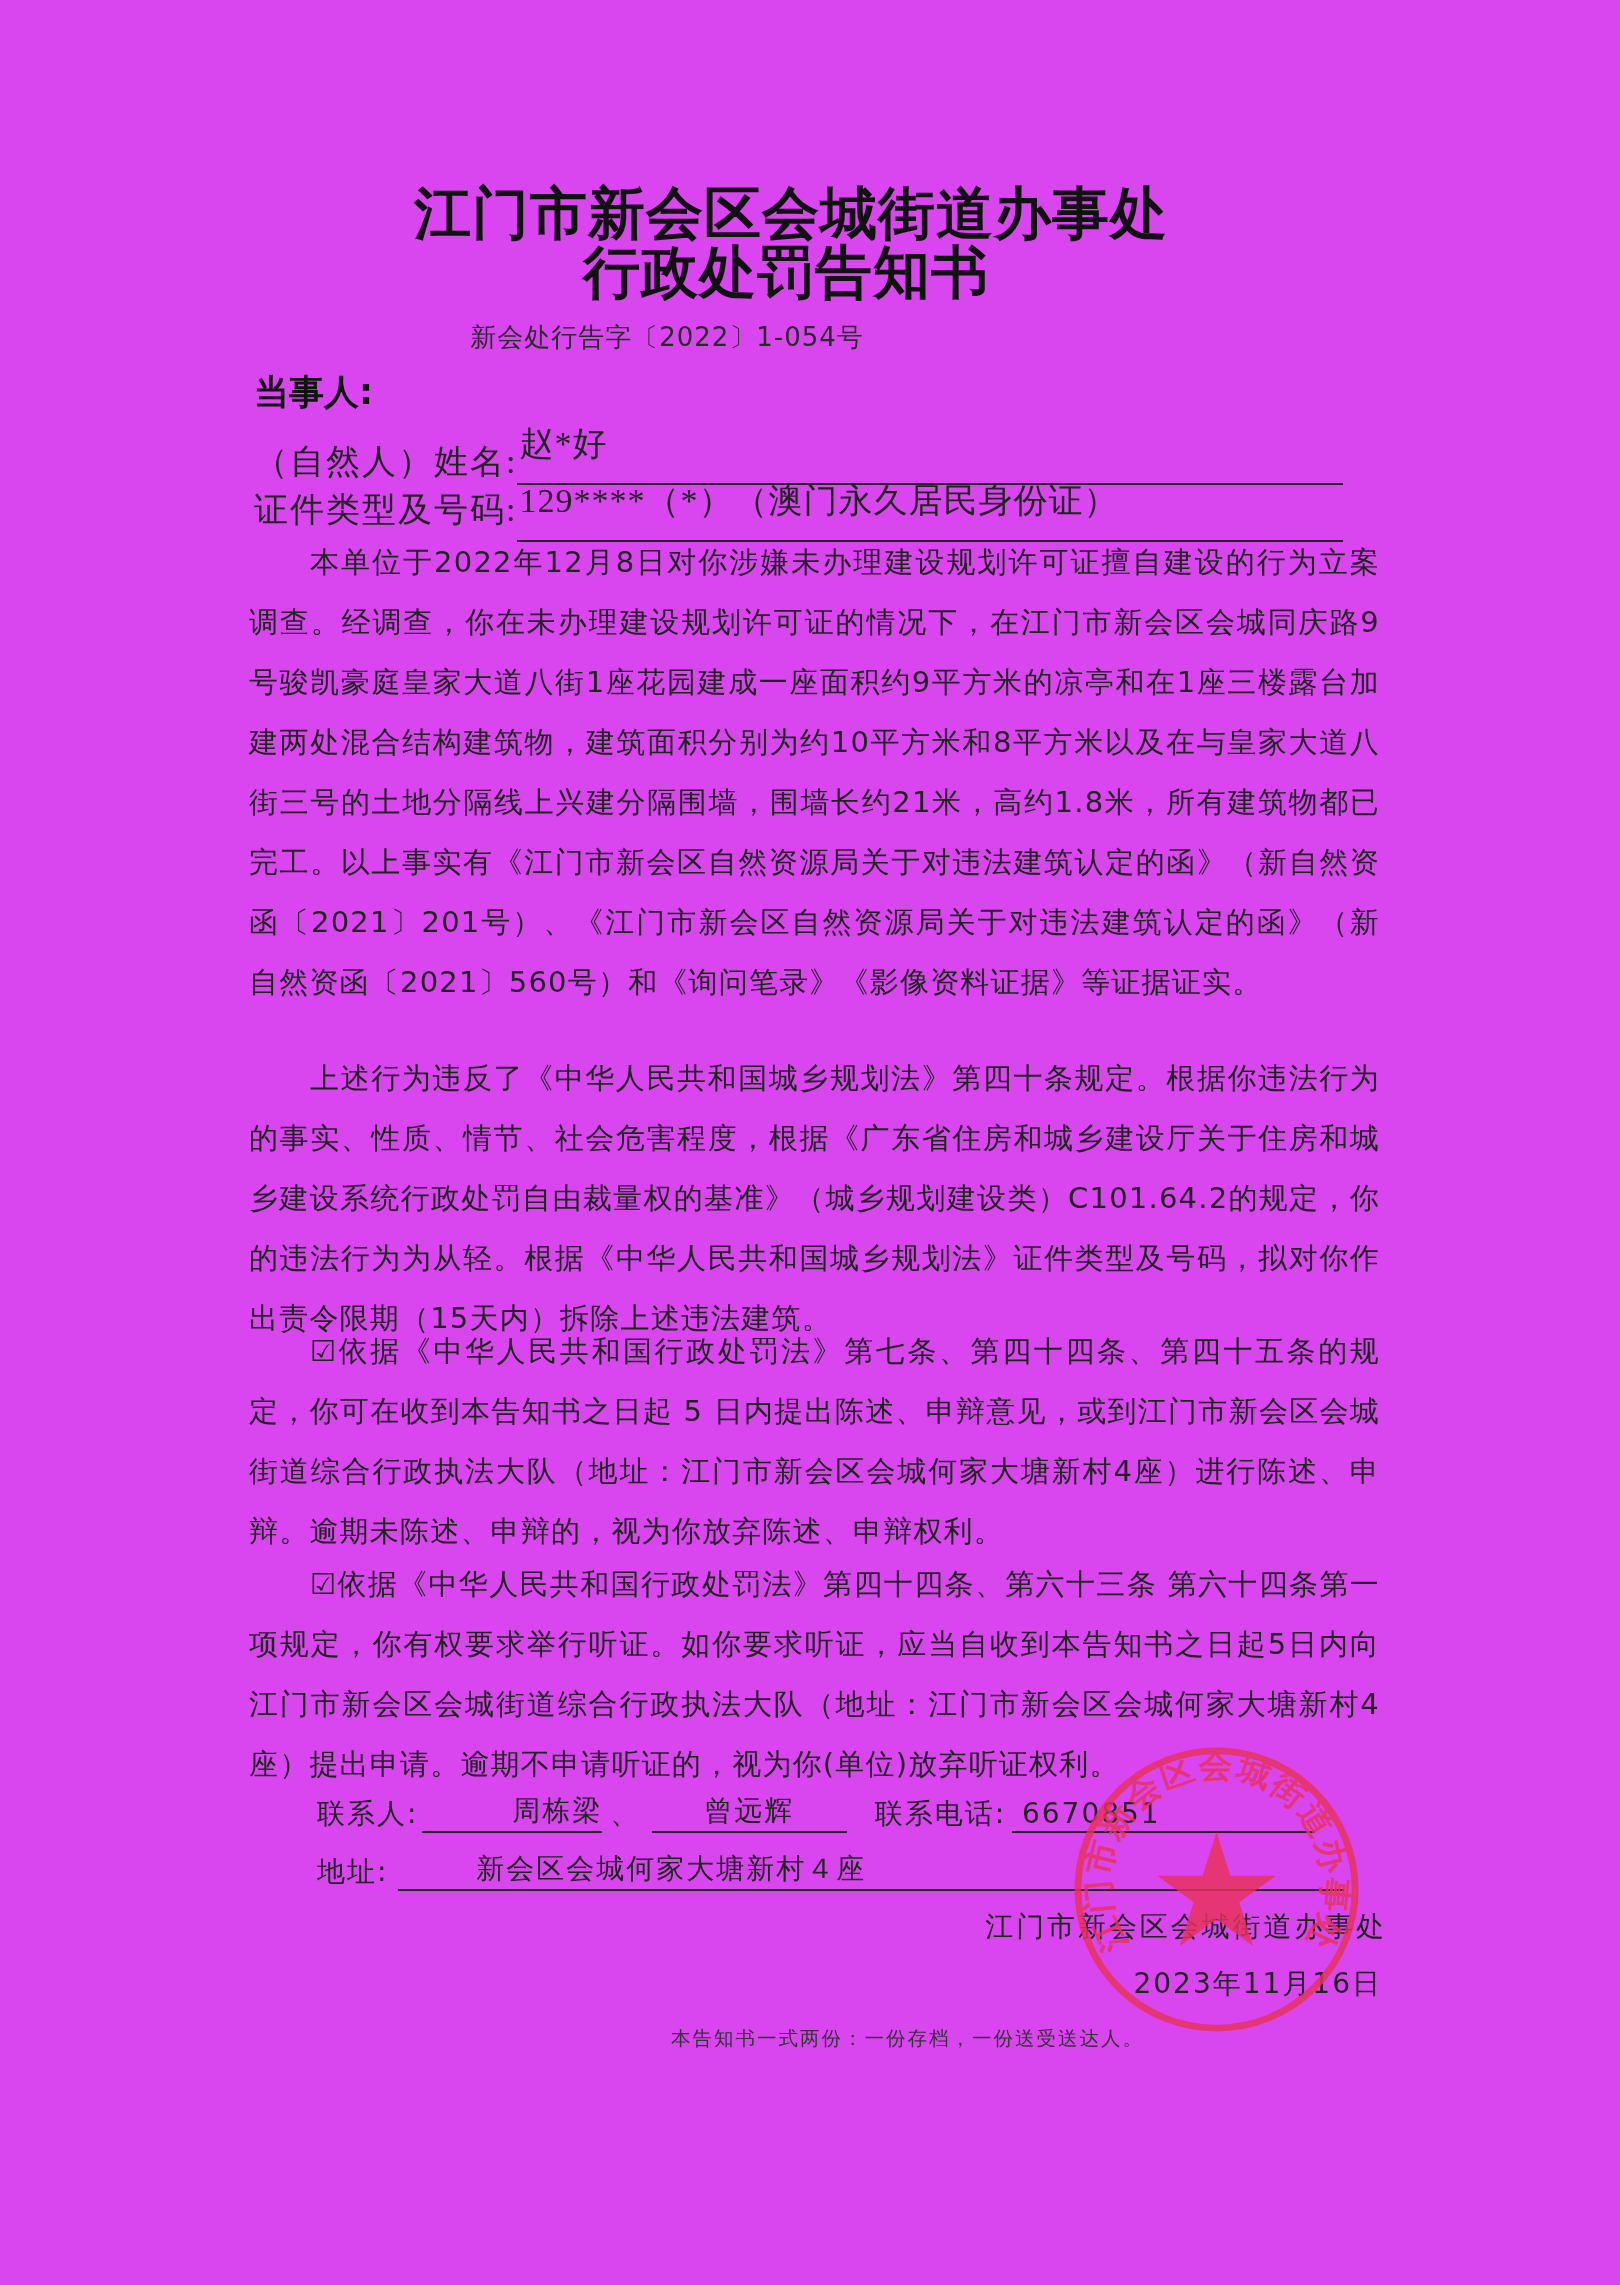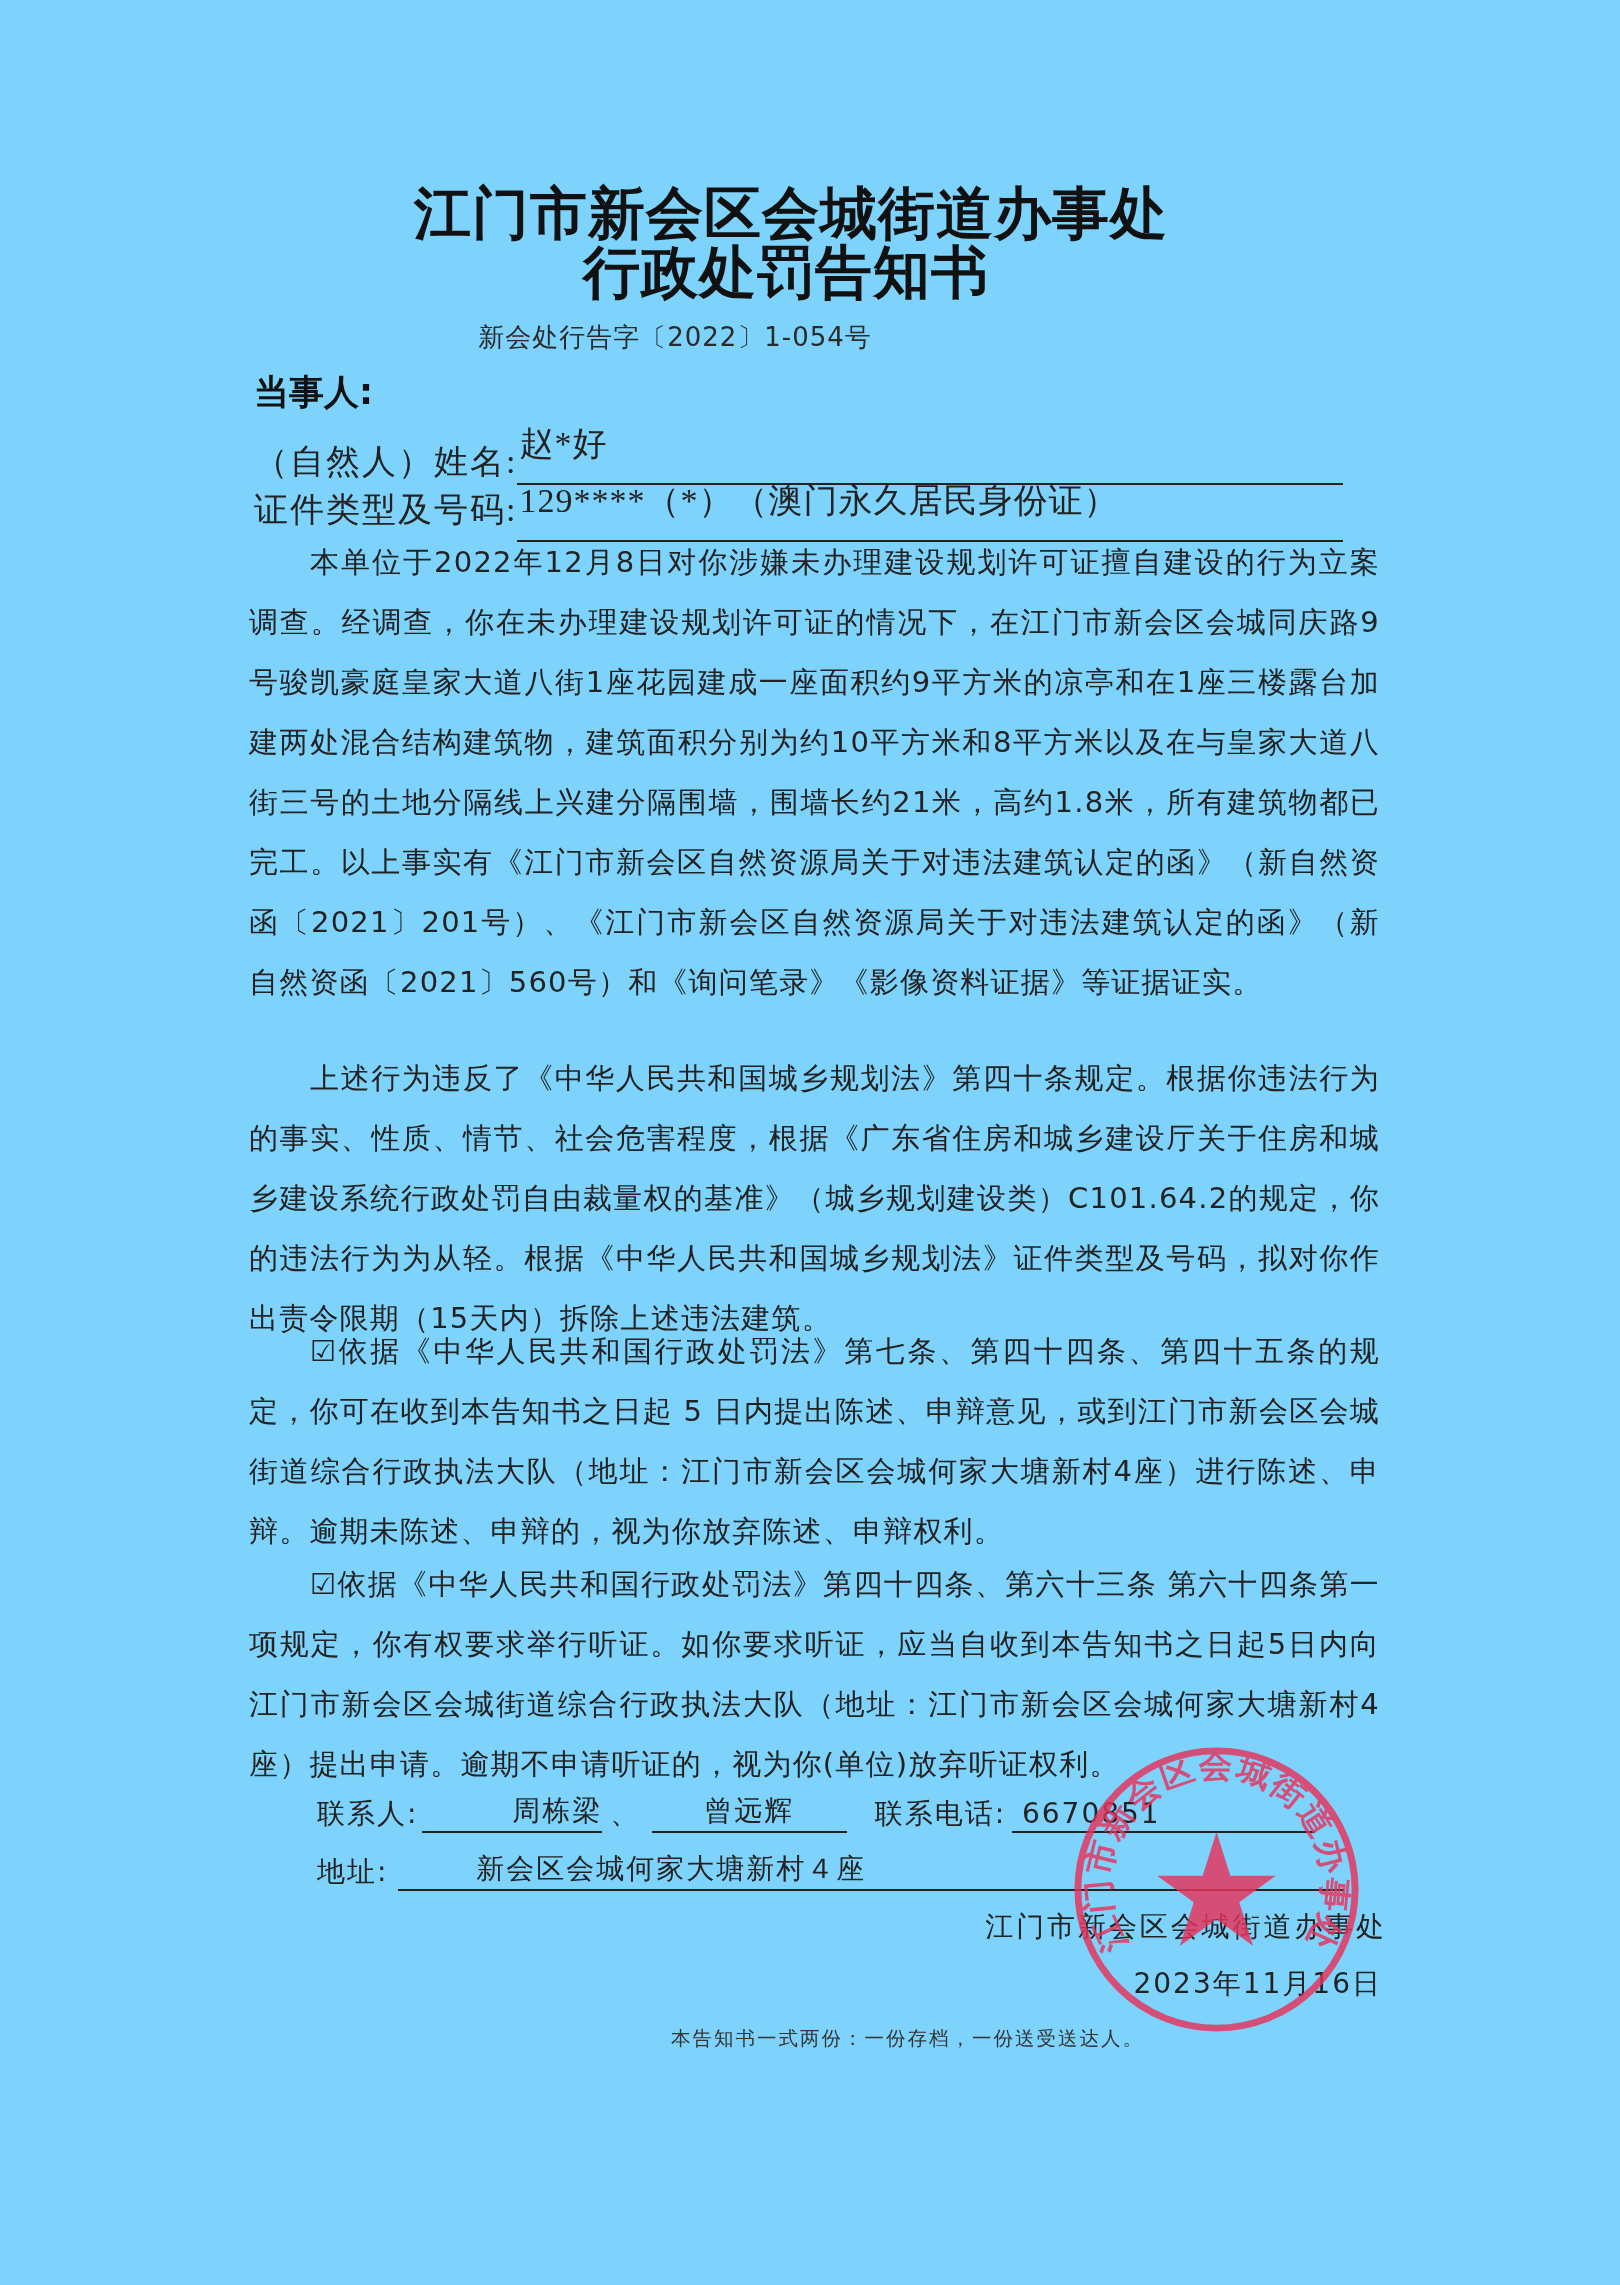--- a/index.html
+++ b/index.html
@@ -12,21 +12,21 @@
       height: 2285px;
       position: relative;
       overflow: hidden;
       font-family: "DejaVu Serif", "Liberation Serif", serif;
       color: #1a1a1a;
     }
     .page {
       position: absolute;
       left: 0; top: 0;
       width: 1621px; height: 2285px;
-      background: #7dd3fc;
+      background: #d946ef;
     }
     .title {
       position: absolute;
       left: 0; width: 1621px;
       text-align: center;
       font-family: "DejaVu Sans", "Liberation Sans", sans-serif;
       font-weight: bold;
       font-size: 57px;
       letter-spacing: 1px;
       color: #111;
@@ -35,21 +35,20 @@
     .title.t1 { top: 185px; left: -19.5px; }
     .title.t2 { top: 244px; left: -24.4px; }
     .docno {
       position: absolute;
       top: 320px; left: 0; width: 1334px;
       text-align: center;
       font-family: "DejaVu Sans", "Liberation Sans", sans-serif;
       font-size: 26px;
       color: #2a2a2a;
       letter-spacing: 1px;
-      padding-left: 8px;
     }
     .party-label {
       position: absolute;
       top: 369px; left: 254px;
       font-family: "DejaVu Sans", "Liberation Sans", sans-serif;
       font-weight: bold;
       font-size: 35px;
       color: #111;
     }
     .field-row {

